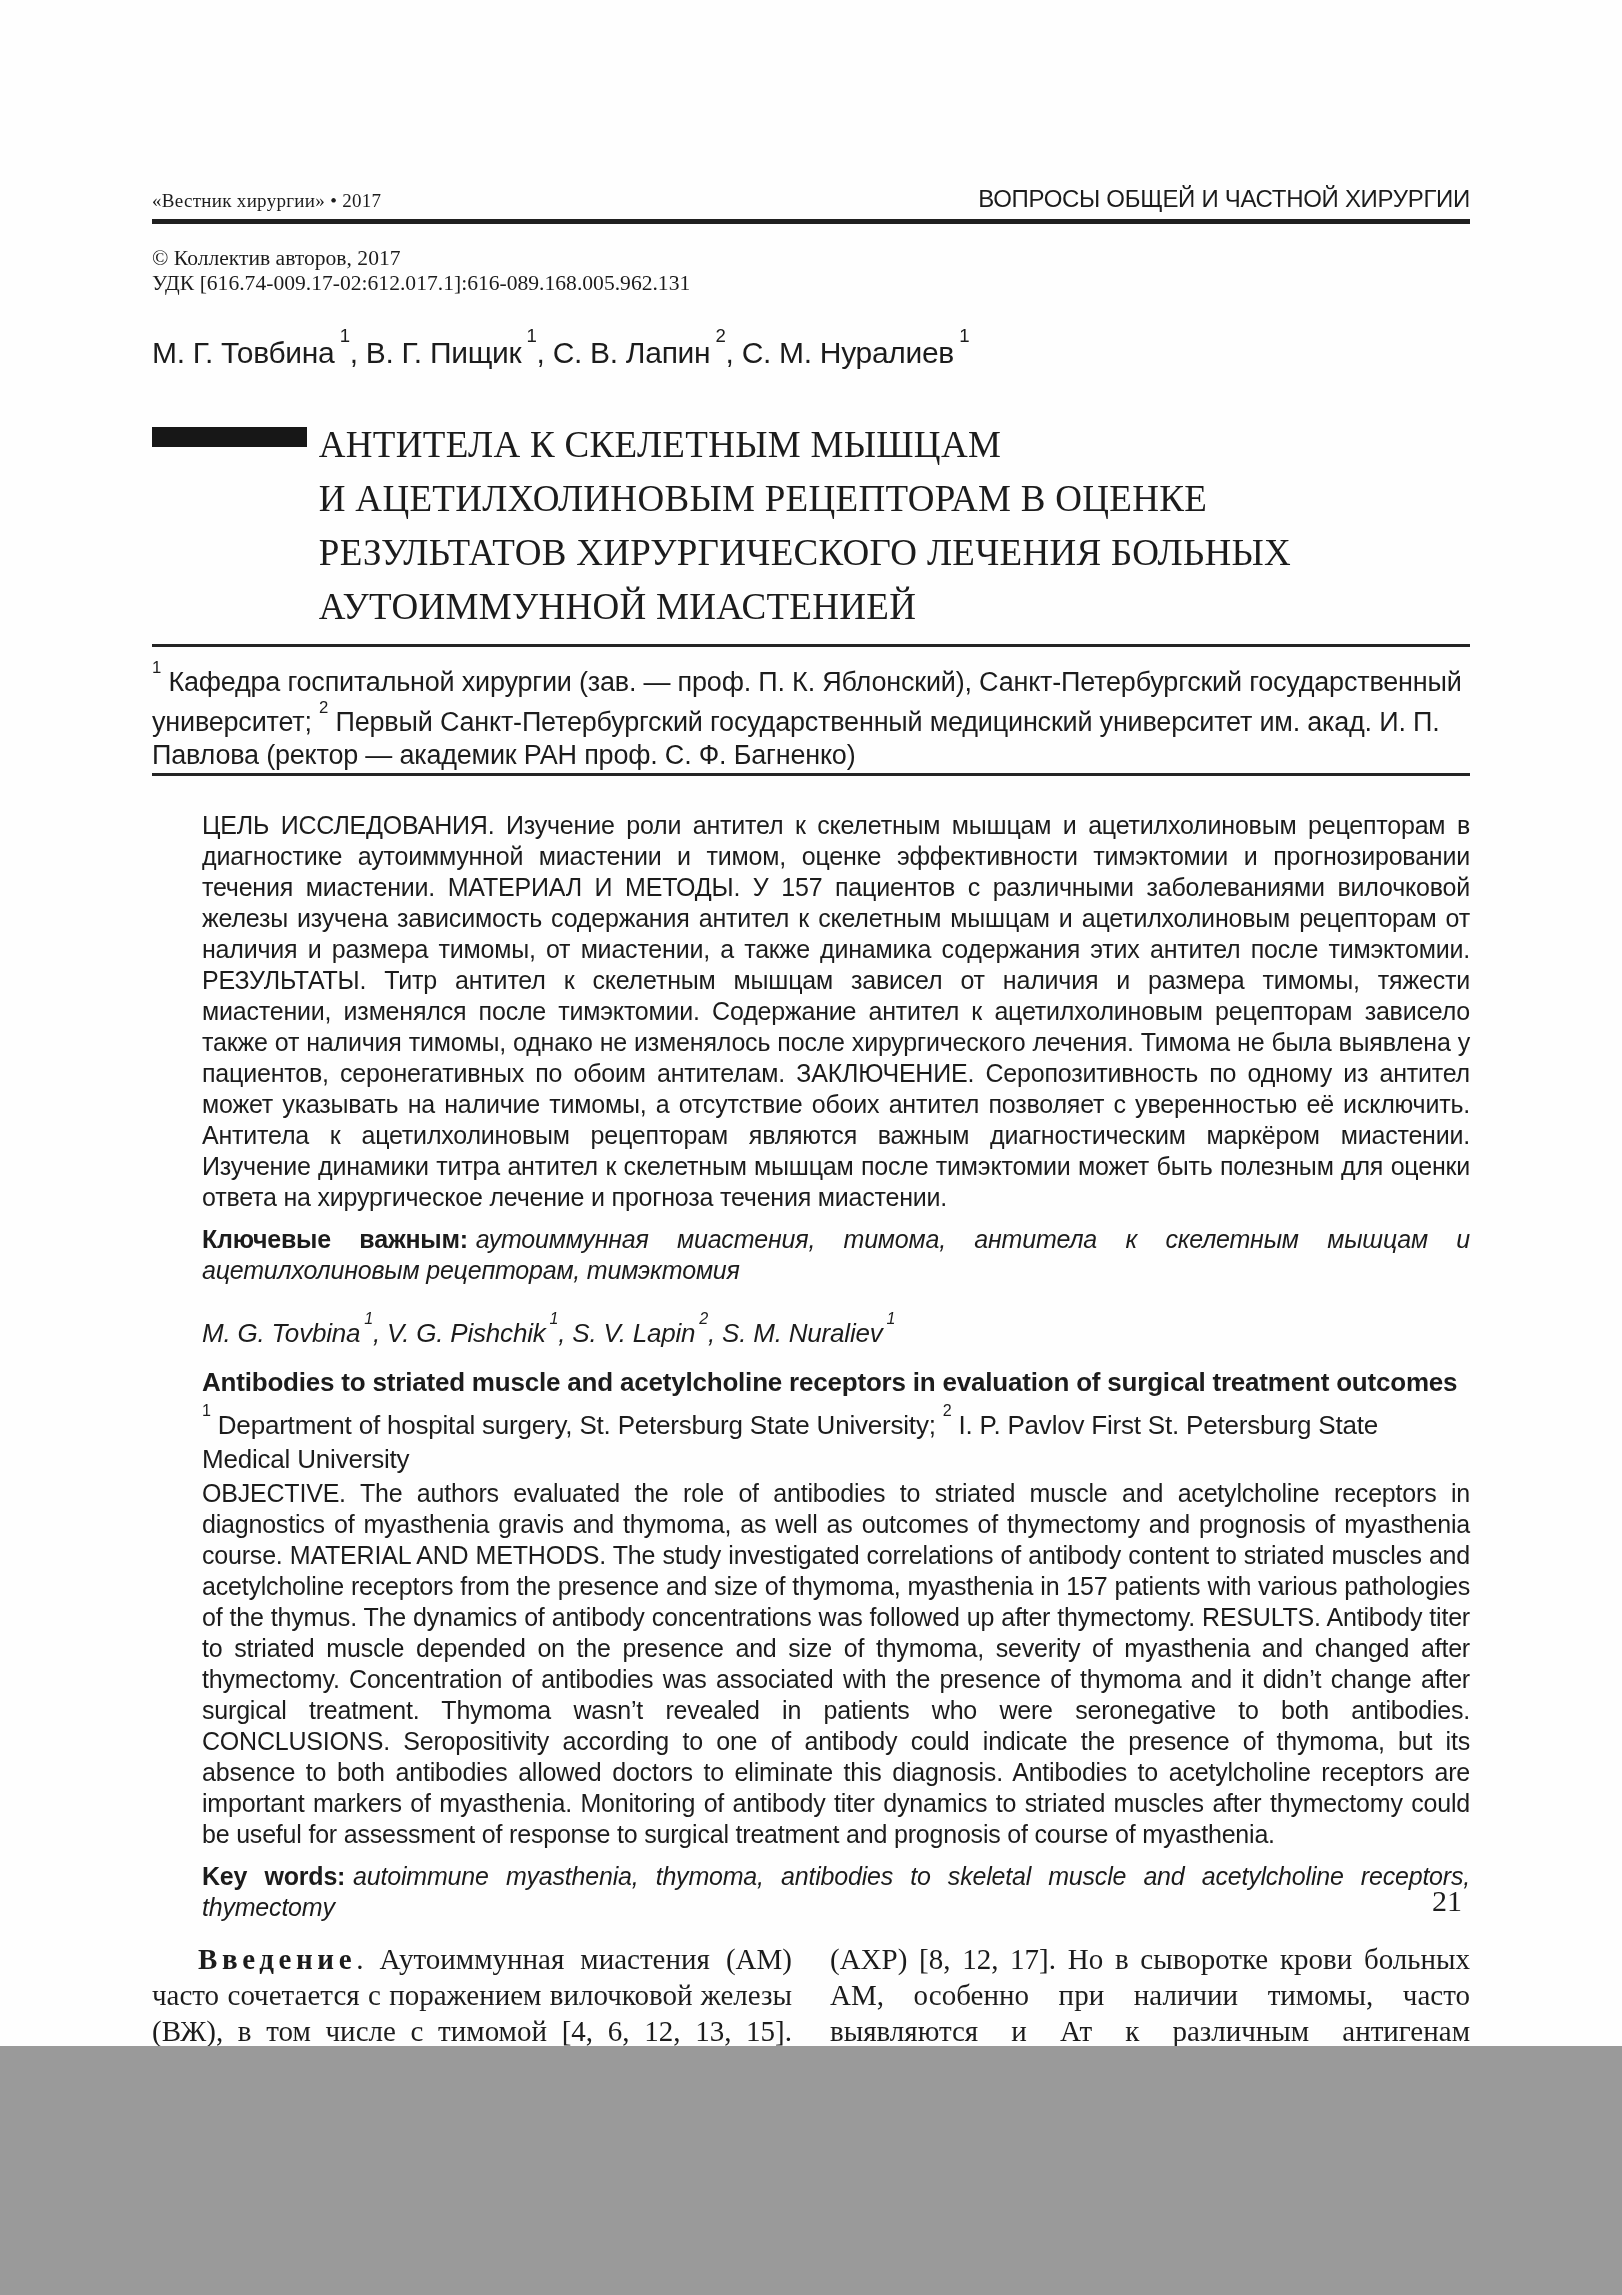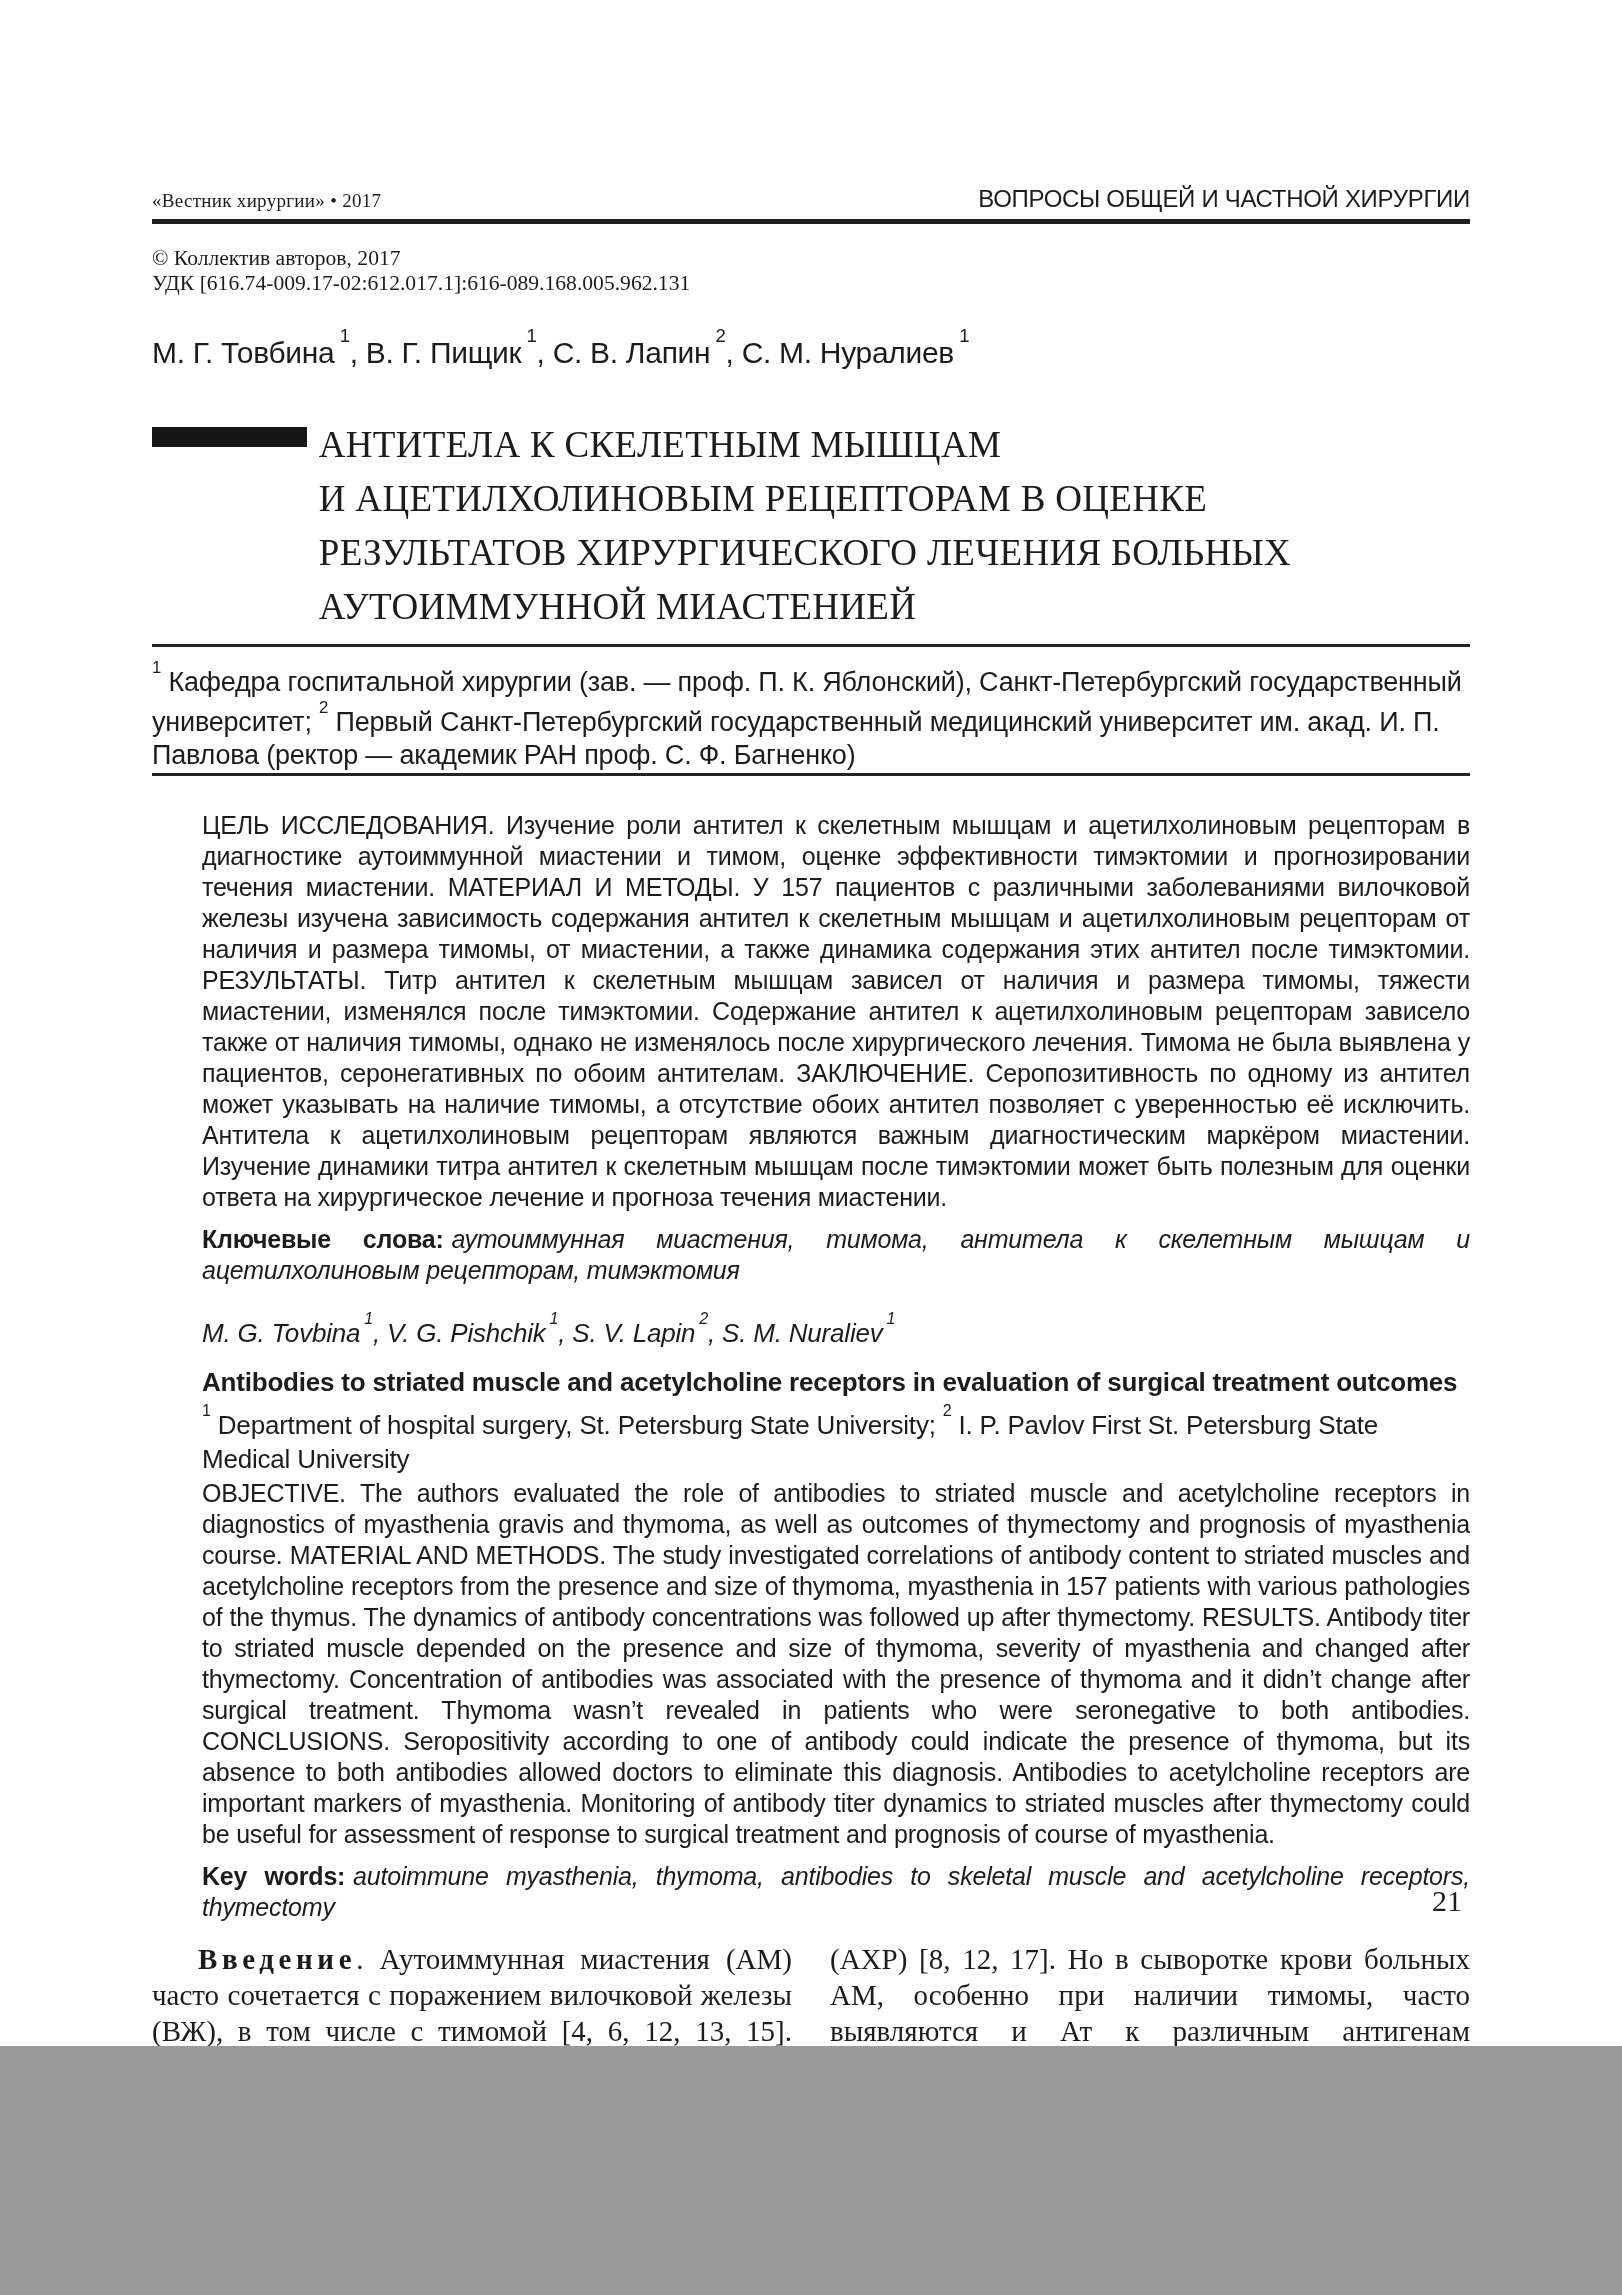--- a/index.html
+++ b/index.html
@@ -121,21 +121,21 @@
       </div>
     </div>
 
     <div class="affil-section">
       <p><sup class="sup">1</sup><span> Кафедра госпитальной хирургии (зав. — проф. П. К. Яблонский), Санкт-Петербургский государственный университет; </span><sup class="sup">2</sup><span> Первый Санкт-Петербургский государственный медицинский университет им. акад. И. П. Павлова (ректор — академик РАН проф. С. Ф. Багненко)</span></p>
     </div>
 
     <p class="abstract-ru indented">ЦЕЛЬ ИССЛЕДОВАНИЯ. Изучение роли антител к скелетным мышцам и ацетилхолиновым рецепторам в диагностике аутоиммунной миастении и тимом, оценке эффективности тимэктомии и прогнозировании течения миастении. МАТЕРИАЛ И МЕТОДЫ. У 157 пациентов с различными заболеваниями вилочковой железы изучена зависимость содержания антител к скелетным мышцам и ацетилхолиновым рецепторам от наличия и размера тимомы, от миастении, а также динамика содержания этих антител после тимэктомии. РЕЗУЛЬТАТЫ. Титр антител к скелетным мышцам зависел от наличия и размера тимомы, тяжести миастении, изменялся после тимэктомии. Содержание антител к ацетилхолиновым рецепторам зависело также от наличия тимомы, однако не изменялось после хирургического лечения. Тимома не была выявлена у пациентов, серонегативных по обоим антителам. ЗАКЛЮЧЕНИЕ. Серопозитивность по одному из антител может указывать на наличие тимомы, а отсутствие обоих антител позволяет с уверенностью её исключить. Антитела к ацетилхолиновым рецепторам являются важным диагностическим маркёром миастении. Изучение динамики титра антител к скелетным мышцам после тимэктомии может быть полезным для оценки ответа на хирургическое лечение и прогноза течения миастении.</p>
 
     <p class="keywords indented">
-      <span class="b">Ключевые слова:</span><span class="it kw-text">аутоиммунная миастения, тимома, антитела к скелетным мышцам и ацетилхолиновым рецепторам, тимэктомия</span>
+      <span class="b">Ключевые важным:</span><span class="it kw-text">аутоиммунная миастения, тимома, антитела к скелетным мышцам и ацетилхолиновым рецепторам, тимэктомия</span>
     </p>
 
     <p class="authors-en indented">
       <span><span>M. G. Tovbina</span><sup class="sup">1</sup><span>, </span></span>
       <span><span>V. G. Pishchik</span><sup class="sup">1</sup><span>, </span></span>
       <span><span>S. V. Lapin</span><sup class="sup">2</sup><span>, </span></span>
       <span><span>S. M. Nuraliev</span><sup class="sup">1</sup><span></span></span>
     </p>
 
     <div class="title-en indented">

